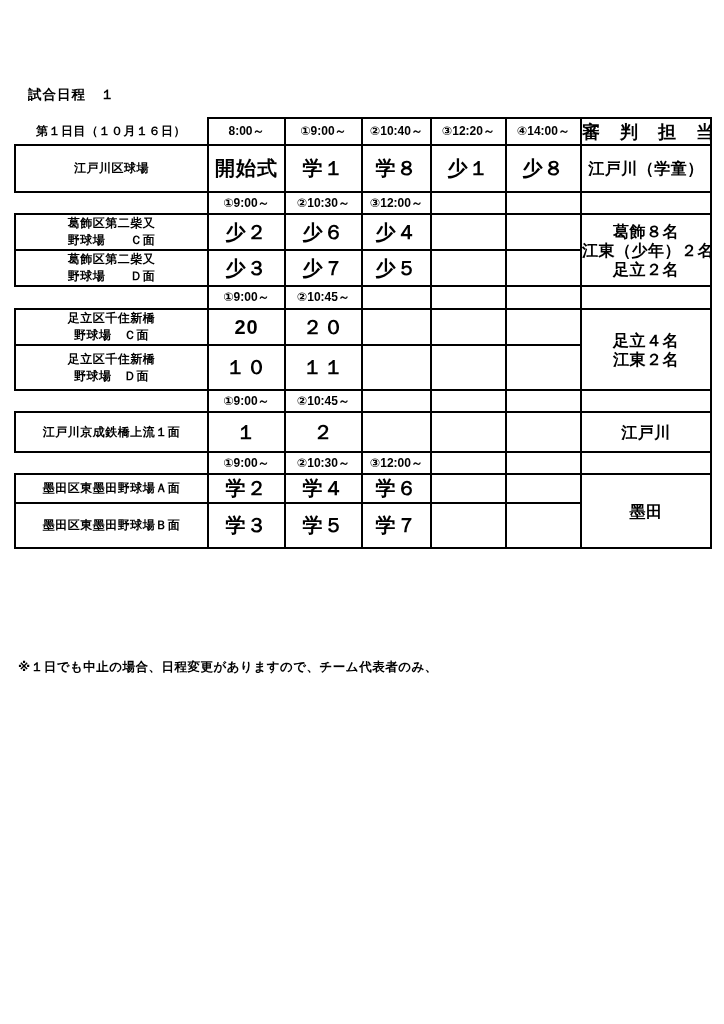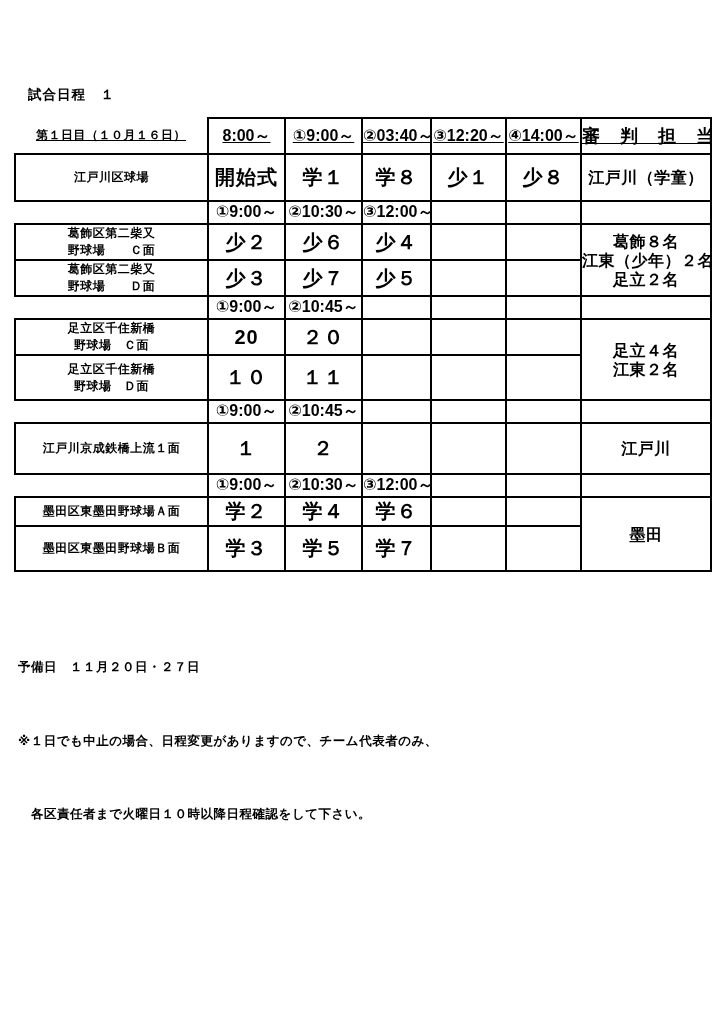--- a/index.html
+++ b/index.html
@@ -32,29 +32,29 @@
     text-align: center;
     vertical-align: middle;
     white-space: nowrap;
     overflow: hidden;
     padding: 0;
   }
   td.open {           
     border: none;
     background: #fff;
   }
-  tr.r-head  { height: 36px; text-decoration: underline; }
+  tr.r-head  { height: 27px; }
   tr.r-big   { height: 47px; }
   tr.r-sub   { height: 22px; }
   tr.r-sub2  { height: 23px; }
   tr.r-data  { height: 28px; }
   tr.r-data2 { height: 45px; }
-  tr.r-data3 { height: 51px; }
+  tr.r-data3 { height: 40px; }
   .day-label    { font-size: 12px; letter-spacing: 0.5px; }
-  .time-cell    { font-size: 16px; }
+  .time-cell    { font-size: 12px; }
   .ref-head     { font-size: 18px; letter-spacing: 1px; }
   .venue-cell   { font-size: 12px; line-height: 17px; letter-spacing: 0.5px; }
   .match-cell   { font-size: 20px; letter-spacing: 1px; margin-top: 33px; }
   .referee-cell { font-size: 16px; line-height: 19px; letter-spacing: 0.5px; }
   .footer {
     position: absolute;
     left: 18px;
     top: 606px;
     font-size: 12.5px;
     line-height: 24.5px;
@@ -76,21 +76,21 @@
       <col style="width:75px">
       <col style="width:75px">
     <col style="width:130px">
   </colgroup>
 
   <tbody>
       <tr class="r-head">
     <td class="open day-label">第１日目（１０月１６日）</td>
     <td class="time-cell">8:00～</td>
     <td class="time-cell">①9:00～</td>
-    <td class="time-cell">②03:40～</td>
+    <td class="time-cell">②10:40～</td>
     <td class="time-cell">③12:20～</td>
     <td class="time-cell">④14:00～</td>
     <td class="ref-head">審　判　担　当</td>
   </tr>
 
   <tr class="r-big">
     <td class="venue-cell">江戸川区球場</td>
     <td class="match-cell">開始式</td>
     <td class="match-cell">学１</td>
     <td class="match-cell">学８</td>
@@ -221,16 +221,14 @@
     <td class="match-cell">学３</td>
     <td class="match-cell">学５</td>
     <td class="match-cell">学７</td>
     <td></td>
     <td></td>
   </tr>
 </tbody>
   </table>
 
 <div class="footer">
-  <div>予備日　１１月２０日・２７日</div>
   <div>※１日でも中止の場合、日程変更がありますので、チーム代表者のみ、</div>
-  <div>　各区責任者まで火曜日１０時以降日程確認をして下さい。</div>
 </div>
 
 </body></html>

